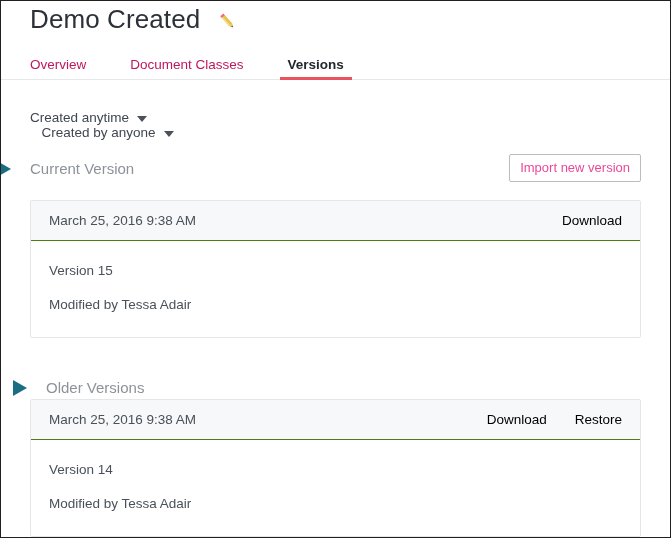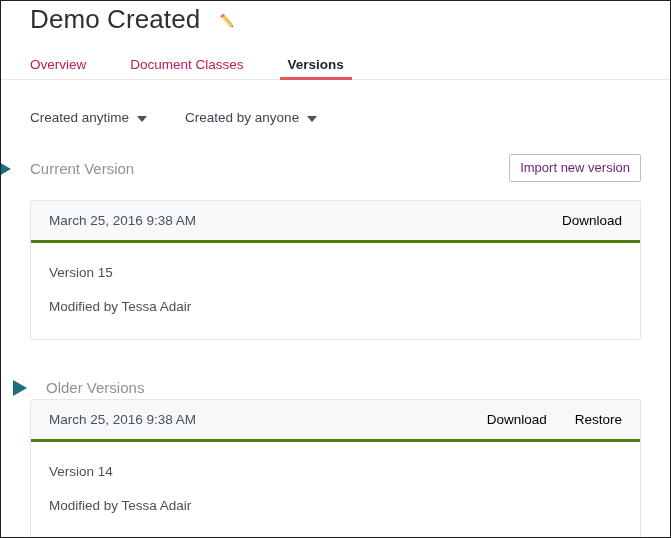--- a/index.html
+++ b/index.html
@@ -95,20 +95,21 @@
     background: #e8535f;
   }
 
   
   .filters {
     position: absolute;
     left: 29px;
     top: 109px;
     display: flex;
     align-items: center;
+    flex-direction: column;
   }
   .filter {
     display: flex;
     align-items: center;
     font-size: 13.5px;
     color: #3f4650;
     margin-right: 38px;
     cursor: pointer;
     white-space: nowrap;
   }
@@ -151,21 +152,21 @@
     border-top: 8px solid transparent;
     border-bottom: 8px solid transparent;
     border-left: 14px solid #1a6e82;
   }
   .import-btn {
     position: absolute;
     right: 29px;
     top: -4px;
     font-family: "Liberation Sans", sans-serif;
     font-size: 13px;
-    color: #701a75;
+    color: #ec4899;
     background: #ffffff;
     border: 1px solid #b9bdc2;
     border-radius: 2px;
     padding: 5px 10px 6px 10px;
     cursor: pointer;
     white-space: nowrap;
   }
 
   
   .card {
@@ -175,21 +176,21 @@
     background: #ffffff;
     border: 1px solid #e4e6e8;
     border-radius: 2px;
     box-sizing: border-box;
   }
   .card-head {
     display: flex;
     align-items: center;
     justify-content: space-between;
     background: #f7f8f9;
-    border-bottom: 3px solid #4d7c0f;
+    border-bottom: 1px solid #4d7c0f;
     padding: 0 18px;
     height: 39px;
   }
   .card-date {
     font-size: 13.5px;
     color: #4a5159;
     white-space: nowrap;
   }
   .card-actions {
     display: flex;

